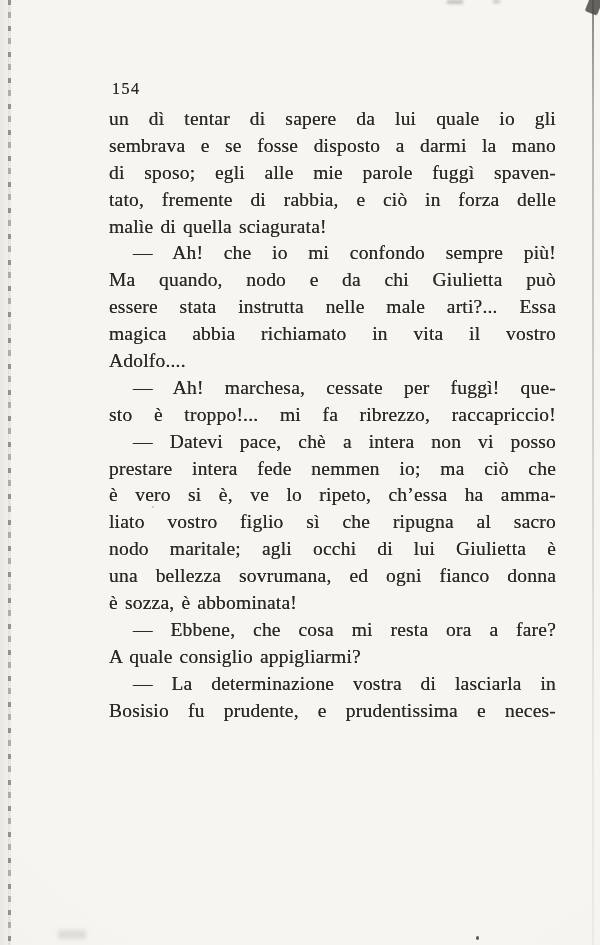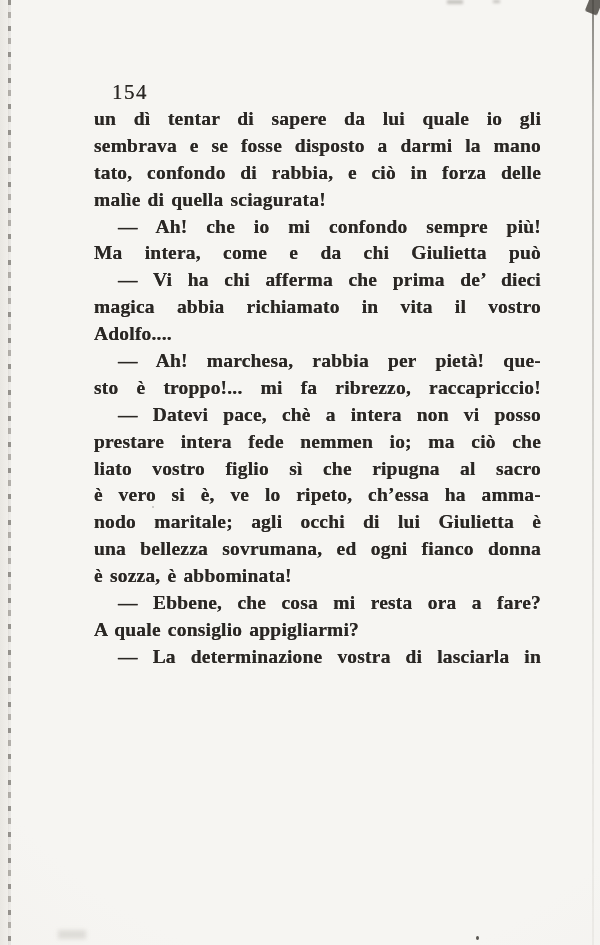--- a/index.html
+++ b/index.html
@@ -59,35 +59,34 @@
   .smudge { position: absolute; background: rgba(105, 101, 94, 0.35); filter: blur(1.5px); }
   .smudge-a { left: 447px; top: 0; width: 16px; height: 4px; }
   .smudge-b { left: 493px; top: 0; width: 7px; height: 3px; }
   .smudge-c { left: 58px; top: 930px; width: 28px; height: 9px; background: rgba(120, 116, 108, 0.18); filter: blur(2px); }
   .speck { position: absolute; border-radius: 50%; background: rgba(50, 47, 42, 0.8); }
   .speck-a { left: 476px; top: 936px; width: 3px; height: 4px; }
   .speck-b { left: 152px; top: 506px; width: 2px; height: 2px; opacity: 0.35; }
 
   .pagenum {
     position: absolute; left: 112px; top: 80px;
-    font-size: 21px;
+    font-size: 16px;
     letter-spacing: 1.5px;
     color: var(--ink, #2a2724);
     text-shadow: 0 0 0.6px rgba(42, 39, 36, 0.8);
   }
   .textblock {
-    position: absolute; left: 94px; top: 106px;
+    position: absolute; left: 109px; top: 106px;
     width: 447px;
     font-size: 19.5px;
     line-height: 26.9px;
     color: var(--ink, #2a2724);
     text-shadow: 0 0 0.6px rgba(42, 39, 36, 0.8);
     word-spacing: 2px;
     letter-spacing: 0.2px;
-    font-weight: bold;
   }
   .line {
     text-align: justify;
     text-align-last: justify;
     height: 26.9px;
     overflow: visible;
   }
   .line.noj { text-align: right; text-align-last: left; }
   .line.indent { text-indent: 24px; }
 </style>
@@ -104,34 +103,36 @@
   <div class="smudge smudge-b"></div>
   <div class="smudge smudge-c"></div>
   <div class="speck speck-a"></div>
   <div class="speck speck-b"></div>
 
   <div class="pagenum">154</div>
 
   <div class="textblock">
     <div class="line">un dì tentar di sapere da lui quale io gli</div>
     <div class="line">sembrava e se fosse disposto a darmi la mano</div>
-    <div class="line">tato, confondo di rabbia, e ciò in forza delle</div>
+    <div class="line">di sposo; egli alle mie parole fuggì spaven-</div>
+    <div class="line">tato, fremente di rabbia, e ciò in forza delle</div>
     <div class="line noj">malìe di quella sciagurata!</div>
     <div class="line indent">— Ah! che io mi confondo sempre più!</div>
-    <div class="line">Ma intera, come e da chi Giulietta può</div>
-    <div class="line indent">— Vi ha chi afferma che prima de’ dieci</div>
+    <div class="line">Ma quando, nodo e da chi Giulietta può</div>
+    <div class="line">essere stata instrutta nelle male arti?... Essa</div>
     <div class="line">magica abbia richiamato in vita il vostro</div>
     <div class="line noj">Adolfo....</div>
-    <div class="line indent">— Ah! marchesa, rabbia per pietà! que-</div>
+    <div class="line indent">— Ah! marchesa, cessate per fuggì! que-</div>
     <div class="line">sto è troppo!... mi fa ribrezzo, raccapriccio!</div>
     <div class="line indent">— Datevi pace, chè a intera non vi posso</div>
     <div class="line">prestare intera fede nemmen io; ma ciò che</div>
+    <div class="line">è vero si è, ve lo ripeto, ch’essa ha amma-</div>
     <div class="line">liato vostro figlio sì che ripugna al sacro</div>
-    <div class="line">è vero si è, ve lo ripeto, ch’essa ha amma-</div>
     <div class="line">nodo maritale; agli occhi di lui Giulietta è</div>
     <div class="line">una bellezza sovrumana, ed ogni fianco donna</div>
     <div class="line noj">è sozza, è abbominata!</div>
     <div class="line indent">— Ebbene, che cosa mi resta ora a fare?</div>
     <div class="line noj">A quale consiglio appigliarmi?</div>
     <div class="line indent">— La determinazione vostra di lasciarla in</div>
+    <div class="line">Bosisio fu prudente, e prudentissima e neces-</div>
   </div>
 
 </div>
 
 </body></html>

